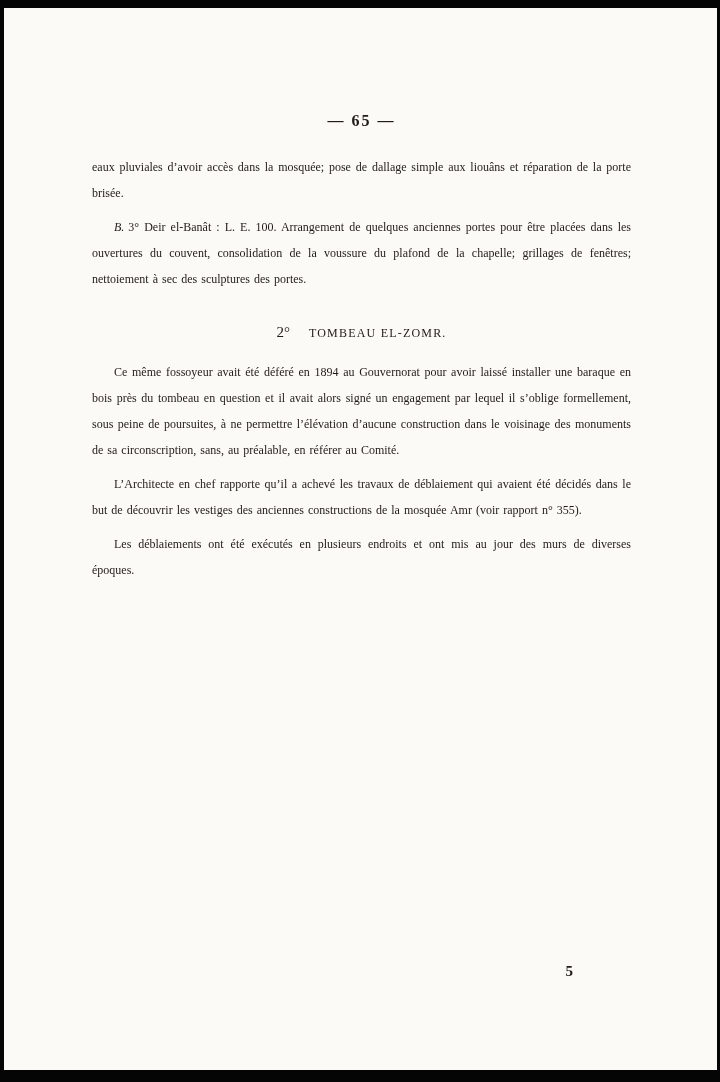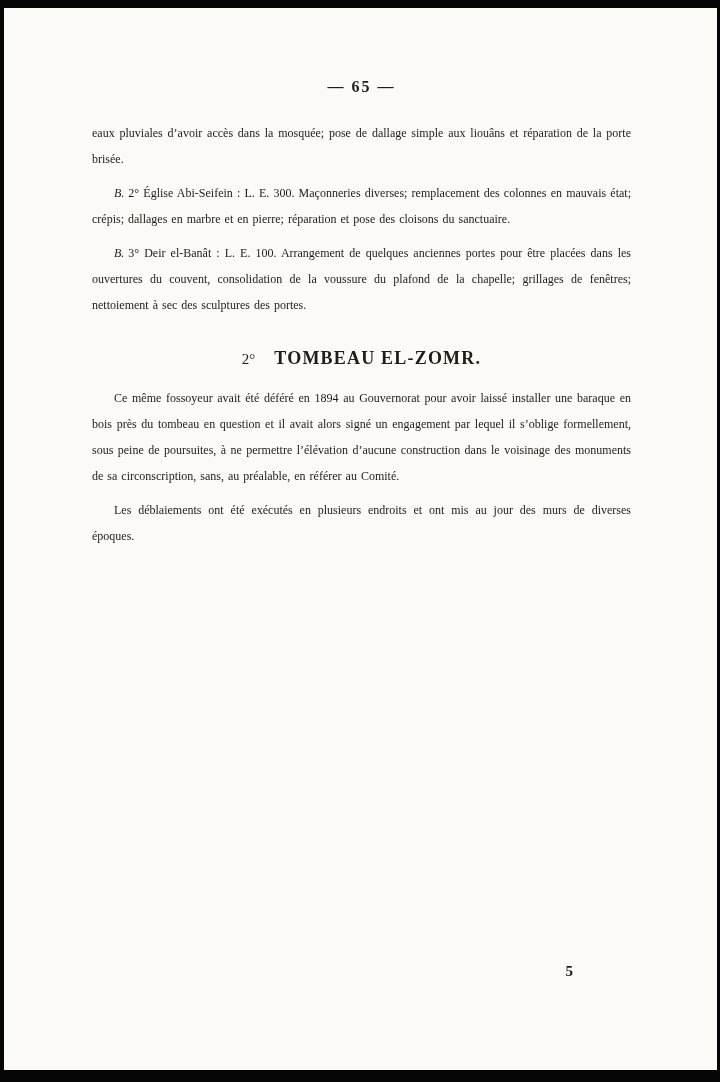--- a/index.html
+++ b/index.html
@@ -16,21 +16,21 @@
     }
     .sheet {
       position: absolute;
       top: 8px;
       left: 4px;
       right: 3px;
       bottom: 12px;
       background: #fbfaf6;
       color: #201c18;
       box-sizing: border-box;
-      padding: 70px 86px 0 88px;
+      padding: 104px 86px 0 88px;
     }
     .page-number {
       text-align: center;
       font-weight: bold;
       font-size: 16px;
       letter-spacing: 2px;
       margin-bottom: 24px;
     }
     p.para {
       margin: 0;
@@ -51,22 +51,22 @@
     }
     .section-heading {
       text-align: center;
       margin: 30px 0 16px 0;
       line-height: 20px;
     }
     .h-num {
       font-size: 15px;
     }
     .h-title {
-      font-size: 18px;
-      font-weight: bold;
+      font-size: 12px;
+      font-weight: normal;
       letter-spacing: 1.2px;
       margin-left: 15px;
     }
     .signature {
       position: absolute;
       right: 144px;
       bottom: 90px;
       font-weight: bold;
       font-size: 15px;
     }
@@ -74,32 +74,32 @@
 </head>
 <body>
 
 <div class="sheet">
 
   <div class="page-number">— 65 —</div>
 
   <p class="para">eaux pluviales d’avoir accès dans la mosquée; pose de dallage simple aux liouâns et réparation de la porte brisée.</p>
 
 
-  <p class="para indent"><span class="lead">B.</span><span>2° Église Abi-Seifein : L. E. 300. Maçonneries diverses; remplacement des colonnes en mauvais état; crépis; dallages en marbre et en pierre; réparation et pose des cloisons du sanctuaire.</span></p>
 
   <p class="para indent"><span class="lead">B.</span><span>3° Deir el-Banât : L. E. 100. Arrangement de quelques anciennes portes pour être placées dans les ouvertures du couvent, consolidation de la voussure du plafond de la chapelle; grillages de fenêtres; nettoiement à sec des sculptures des portes.</span></p>
 
   <div class="section-heading">
     <span class="h-num">2°</span>
     <span class="h-title">TOMBEAU EL-ZOMR.</span>
   </div>
 
 
   <p class="para indent">Ce même fossoyeur avait été déféré en 1894 au Gouvernorat pour avoir laissé installer une baraque en bois près du tombeau en question et il avait alors signé un engagement par lequel il s’oblige formellement, sous peine de poursuites, à ne permettre l’élévation d’aucune construction dans le voisinage des monuments de sa circonscription, sans, au préalable, en référer au Comité.</p>
 
 
 
+  <p class="para indent">L’Architecte en chef rapporte qu’il a achevé les travaux de déblaiement qui avaient été décidés dans le but de découvrir les vestiges des anciennes constructions de la mosquée Amr (voir rapport n° 355).</p>
 
   <p class="para indent">Les déblaiements ont été exécutés en plusieurs endroits et ont mis au jour des murs de diverses époques.</p>
 
   <div class="signature">5</div>
 
 </div>
 
 </body></html>

